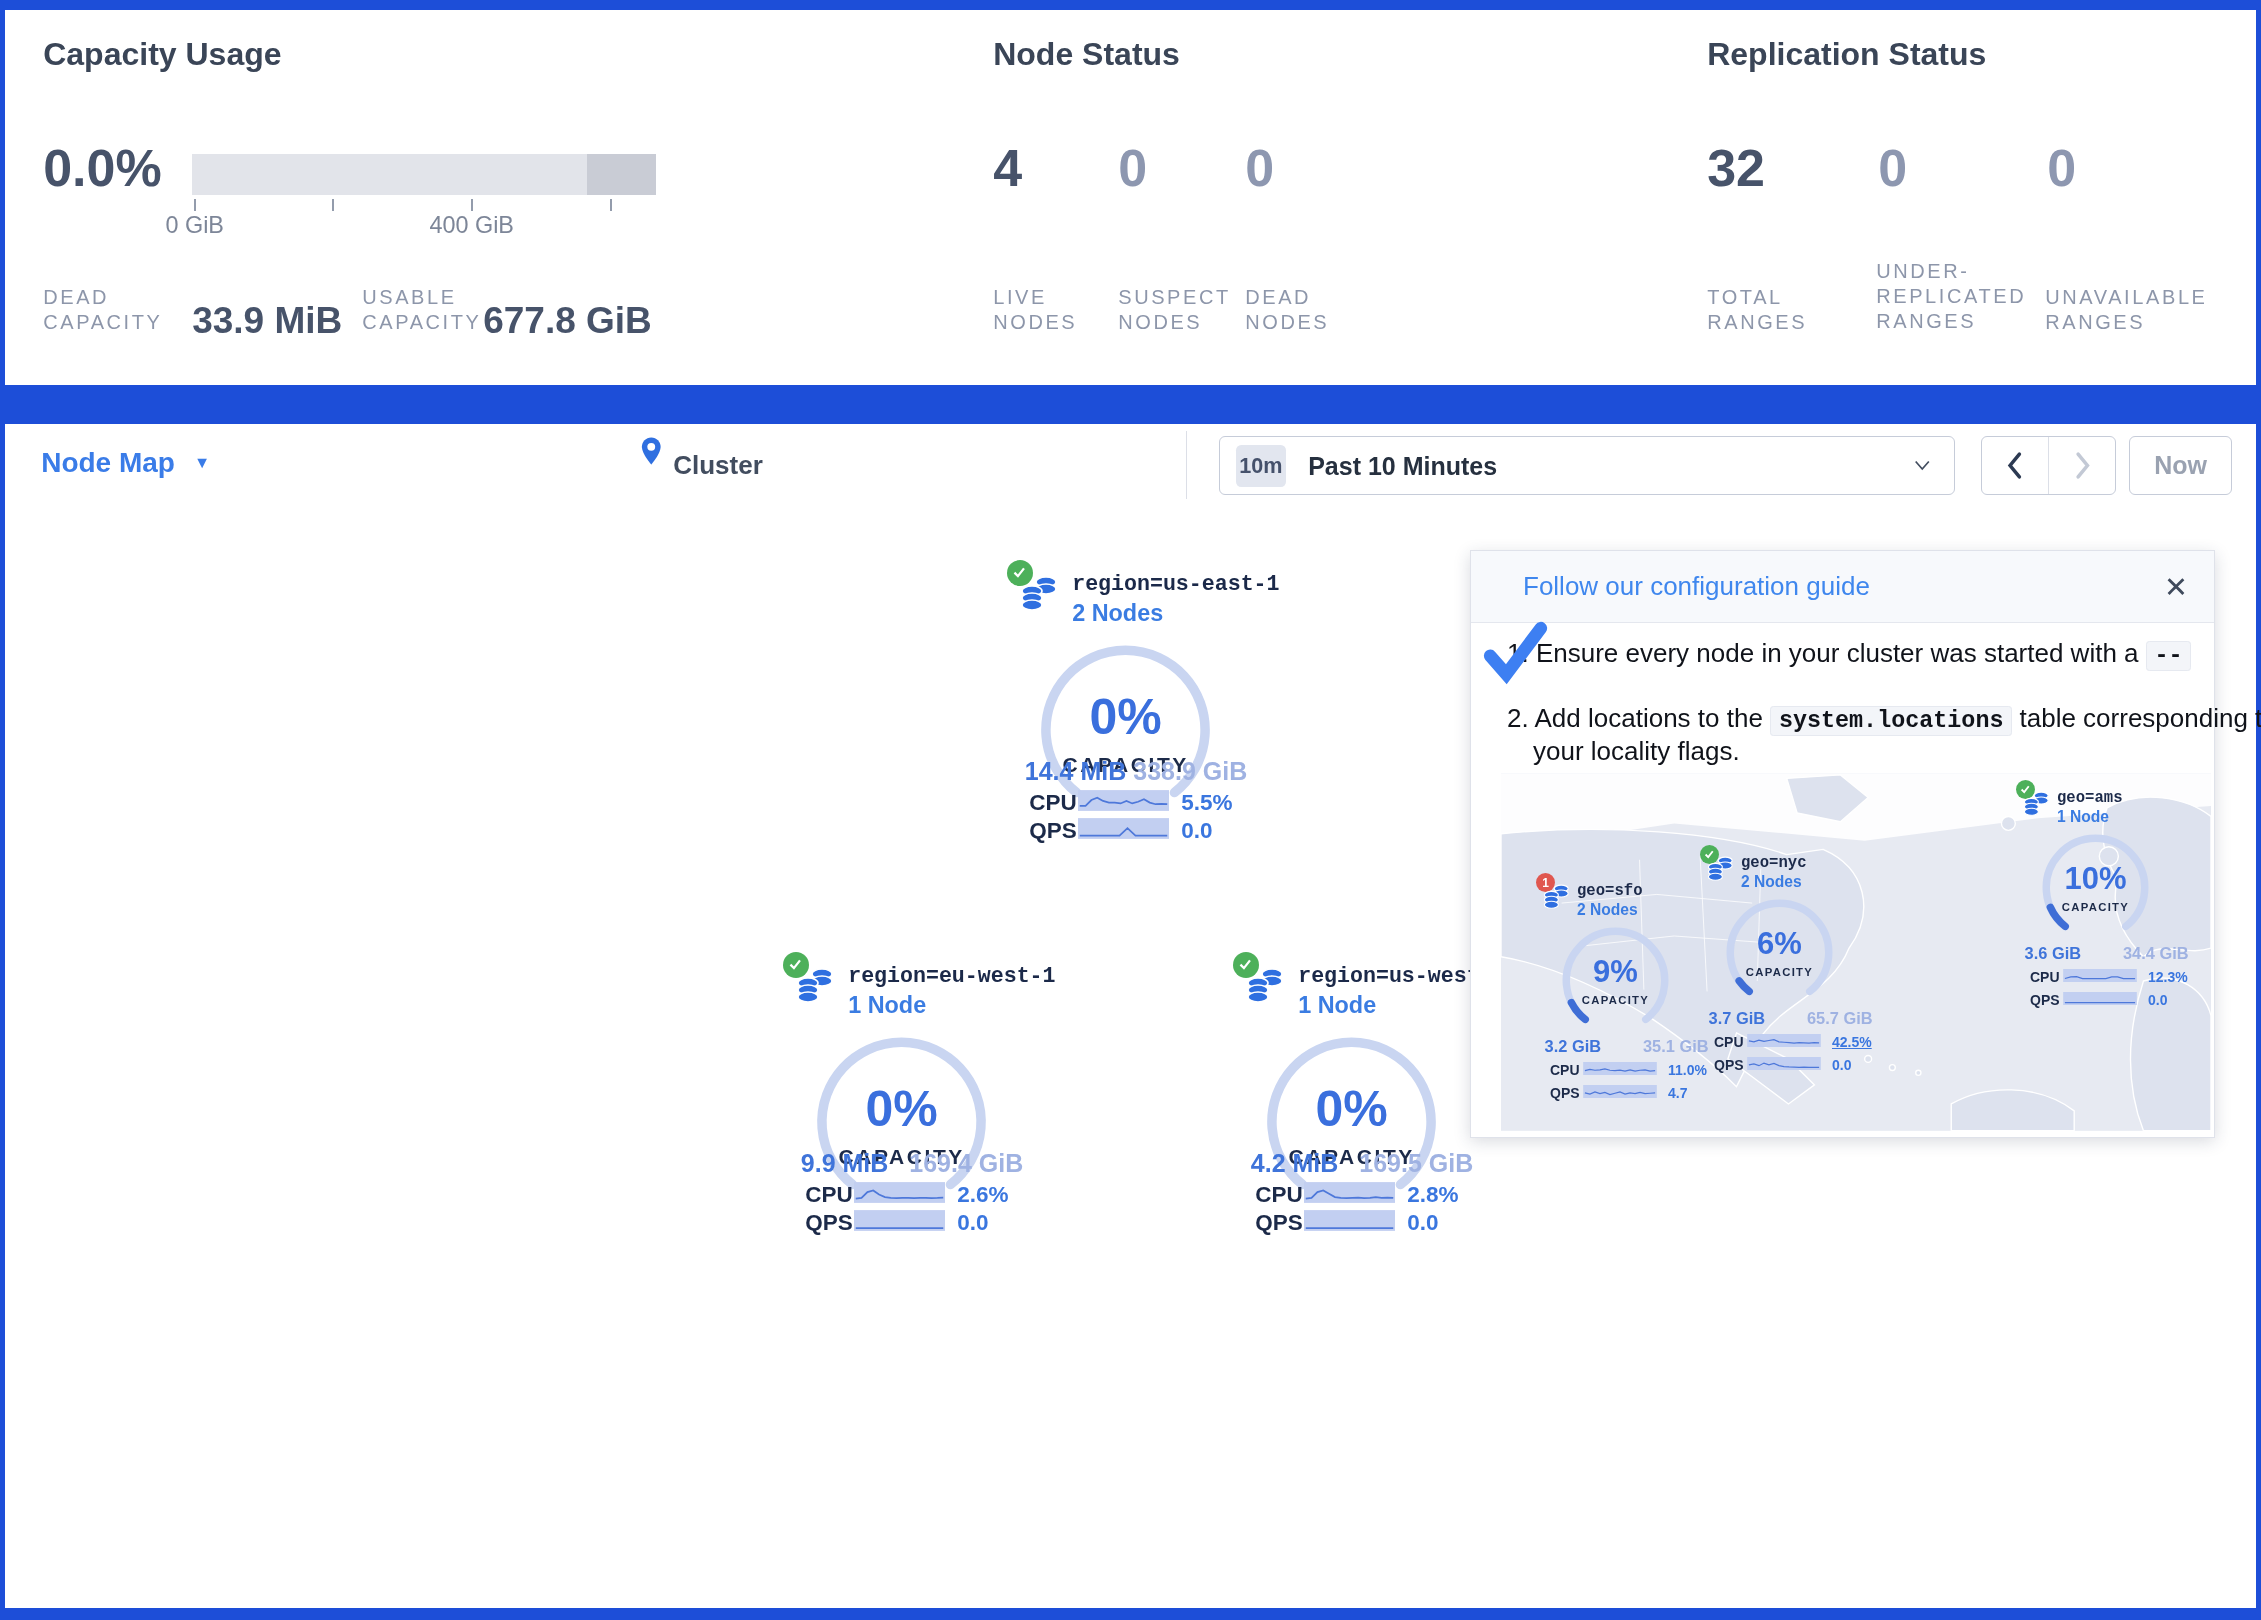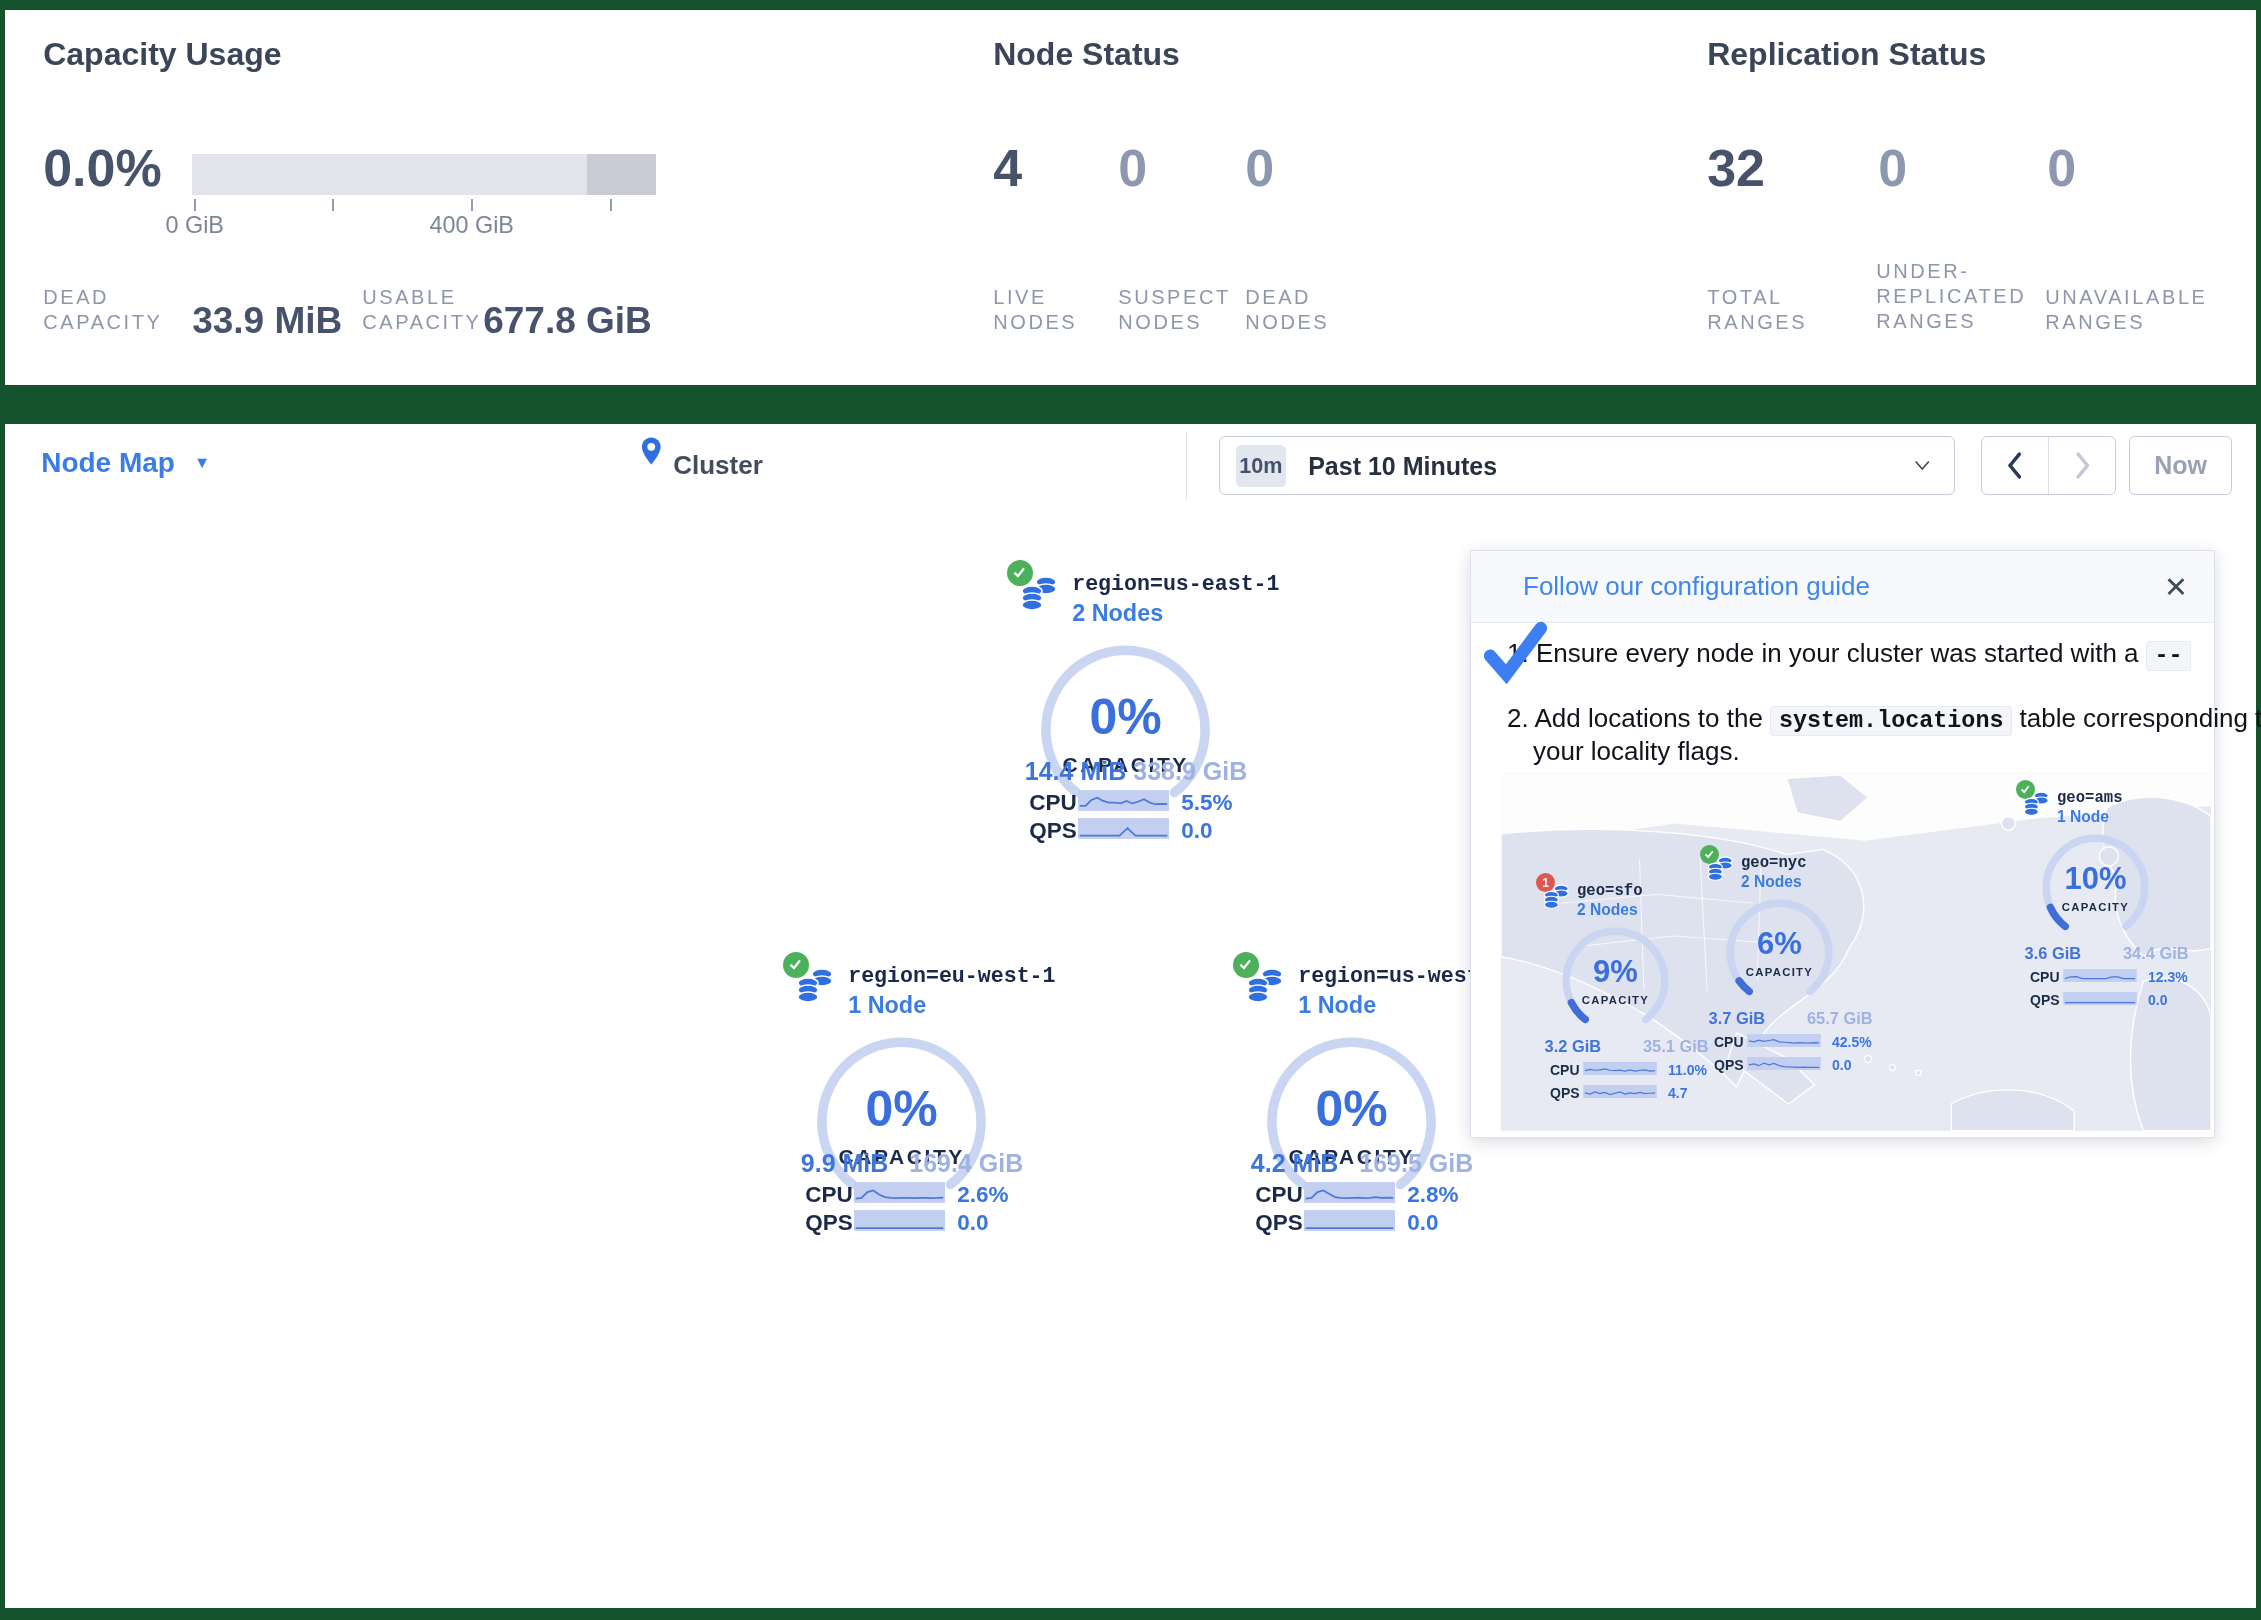--- a/index.html
+++ b/index.html
@@ -1,16 +1,16 @@
 <!DOCTYPE html>
 <html style="font-size:14px"><head>
 <meta charset="utf-8">
 <style>
   html,body{margin:0;padding:0;background:#eef0f6;font-family:"Liberation Sans",sans-serif;}
-  #app{position:relative;width:2261px;height:1621px;background:#14532d;overflow:hidden;}
+  #app{position:relative;width:2261px;height:1621px;background:#1d4ed8;overflow:hidden;}
   .card{position:absolute;left:5.2px;right:5.2px;background:#fff;}
   .abs{position:absolute;}
 
   
   #stats{top:10.4px;height:375px;}
   .sec-title{font-size:32px;font-weight:700;color:#3a4557;}
   .bignum{font-size:52px;font-weight:700;color:#47536a;line-height:1;}
   .bignum.muted{color:#8d97b0;}
   .small-label{font-size:20px;letter-spacing:2.6px;color:#8d96aa;line-height:25px;}
   .stat-value{font-size:37px;font-weight:700;color:#47536a;}
@@ -423,21 +423,21 @@
           <div class="gauge-pct">6%</div>
           <div class="gauge-cap">CAPACITY</div>
         </div>
         <div class="val-used">3.7 GiB</div>
         <div class="val-usable">65.7 GiB</div>
         <div class="mrow-label" style="left:21px;top:189px;">CPU</div>
         <svg class="spark mini abs" style="left:54px;top:189px;" width="74" height="13" viewBox="0 0 85 15">
             <rect width="85" height="15" fill="#c2cff1"></rect>
             <polyline points="2.0,8.0 7.8,9.0 13.6,7.0 19.4,8.5 25.1,7.5 30.9,6.5 36.7,9.0 42.5,9.5 48.3,10.0 54.1,10.5 59.9,10.0 65.6,10.2 71.4,10.5 77.2,10.0 83.0,10.3" fill="none" stroke="#4e78da" stroke-width="1.4"></polyline>
           </svg>
-        <div class="mrow-value" style="left:139px;top:189px;">42.5%</div>
+        <div class="mrow-value" style="left:139px;top:189px;text-decoration:underline;">42.5%</div>
         <div class="mrow-label" style="left:21px;top:212px;">QPS</div>
         <svg class="spark mini abs" style="left:54px;top:212px;" width="74" height="13" viewBox="0 0 85 15">
             <rect width="85" height="15" fill="#c2cff1"></rect>
             <polyline points="2.0,9.0 7.8,8.0 13.6,10.0 19.4,7.0 25.1,9.0 30.9,7.5 36.7,10.0 42.5,11.0 48.3,11.5 54.1,11.8 59.9,12.0 65.6,11.8 71.4,12.0 77.2,12.0 83.0,12.0" fill="none" stroke="#4e78da" stroke-width="1.4"></polyline>
           </svg>
         <div class="mrow-value" style="left:139px;top:212px;">0.0</div>
       </div>
 
       
       <div class="mini-group" style="left:508px;top:7px;">

